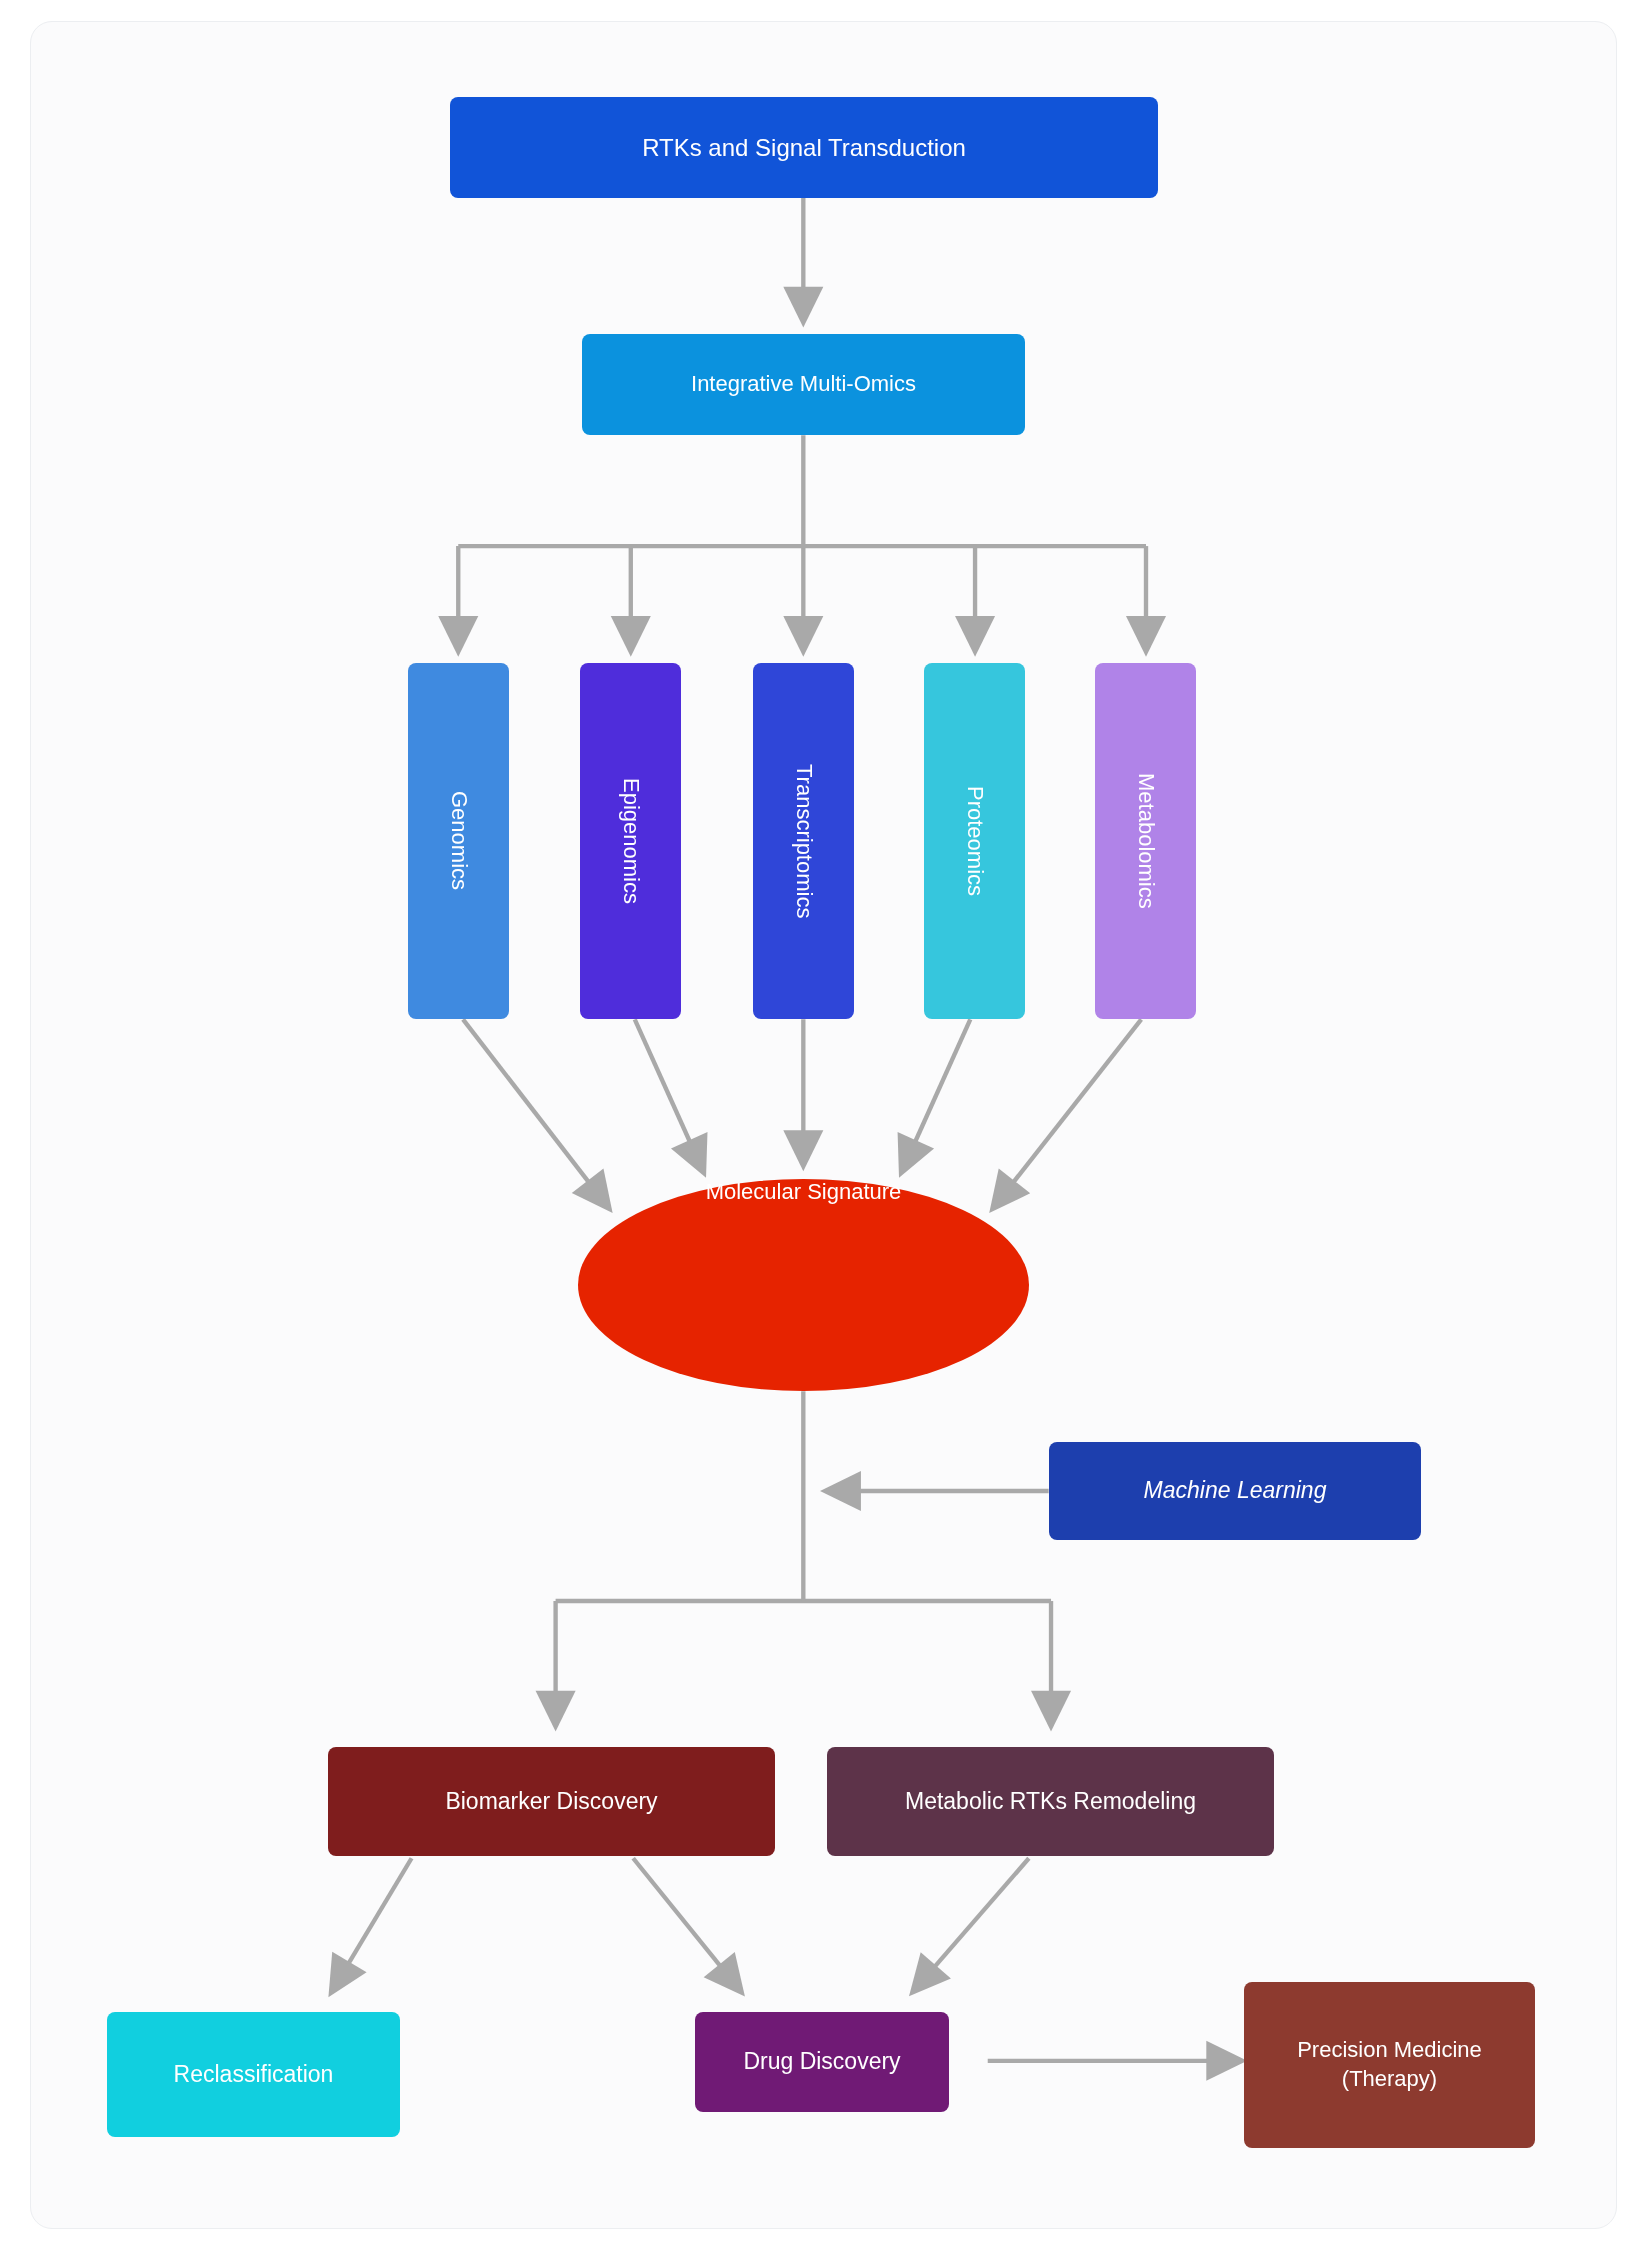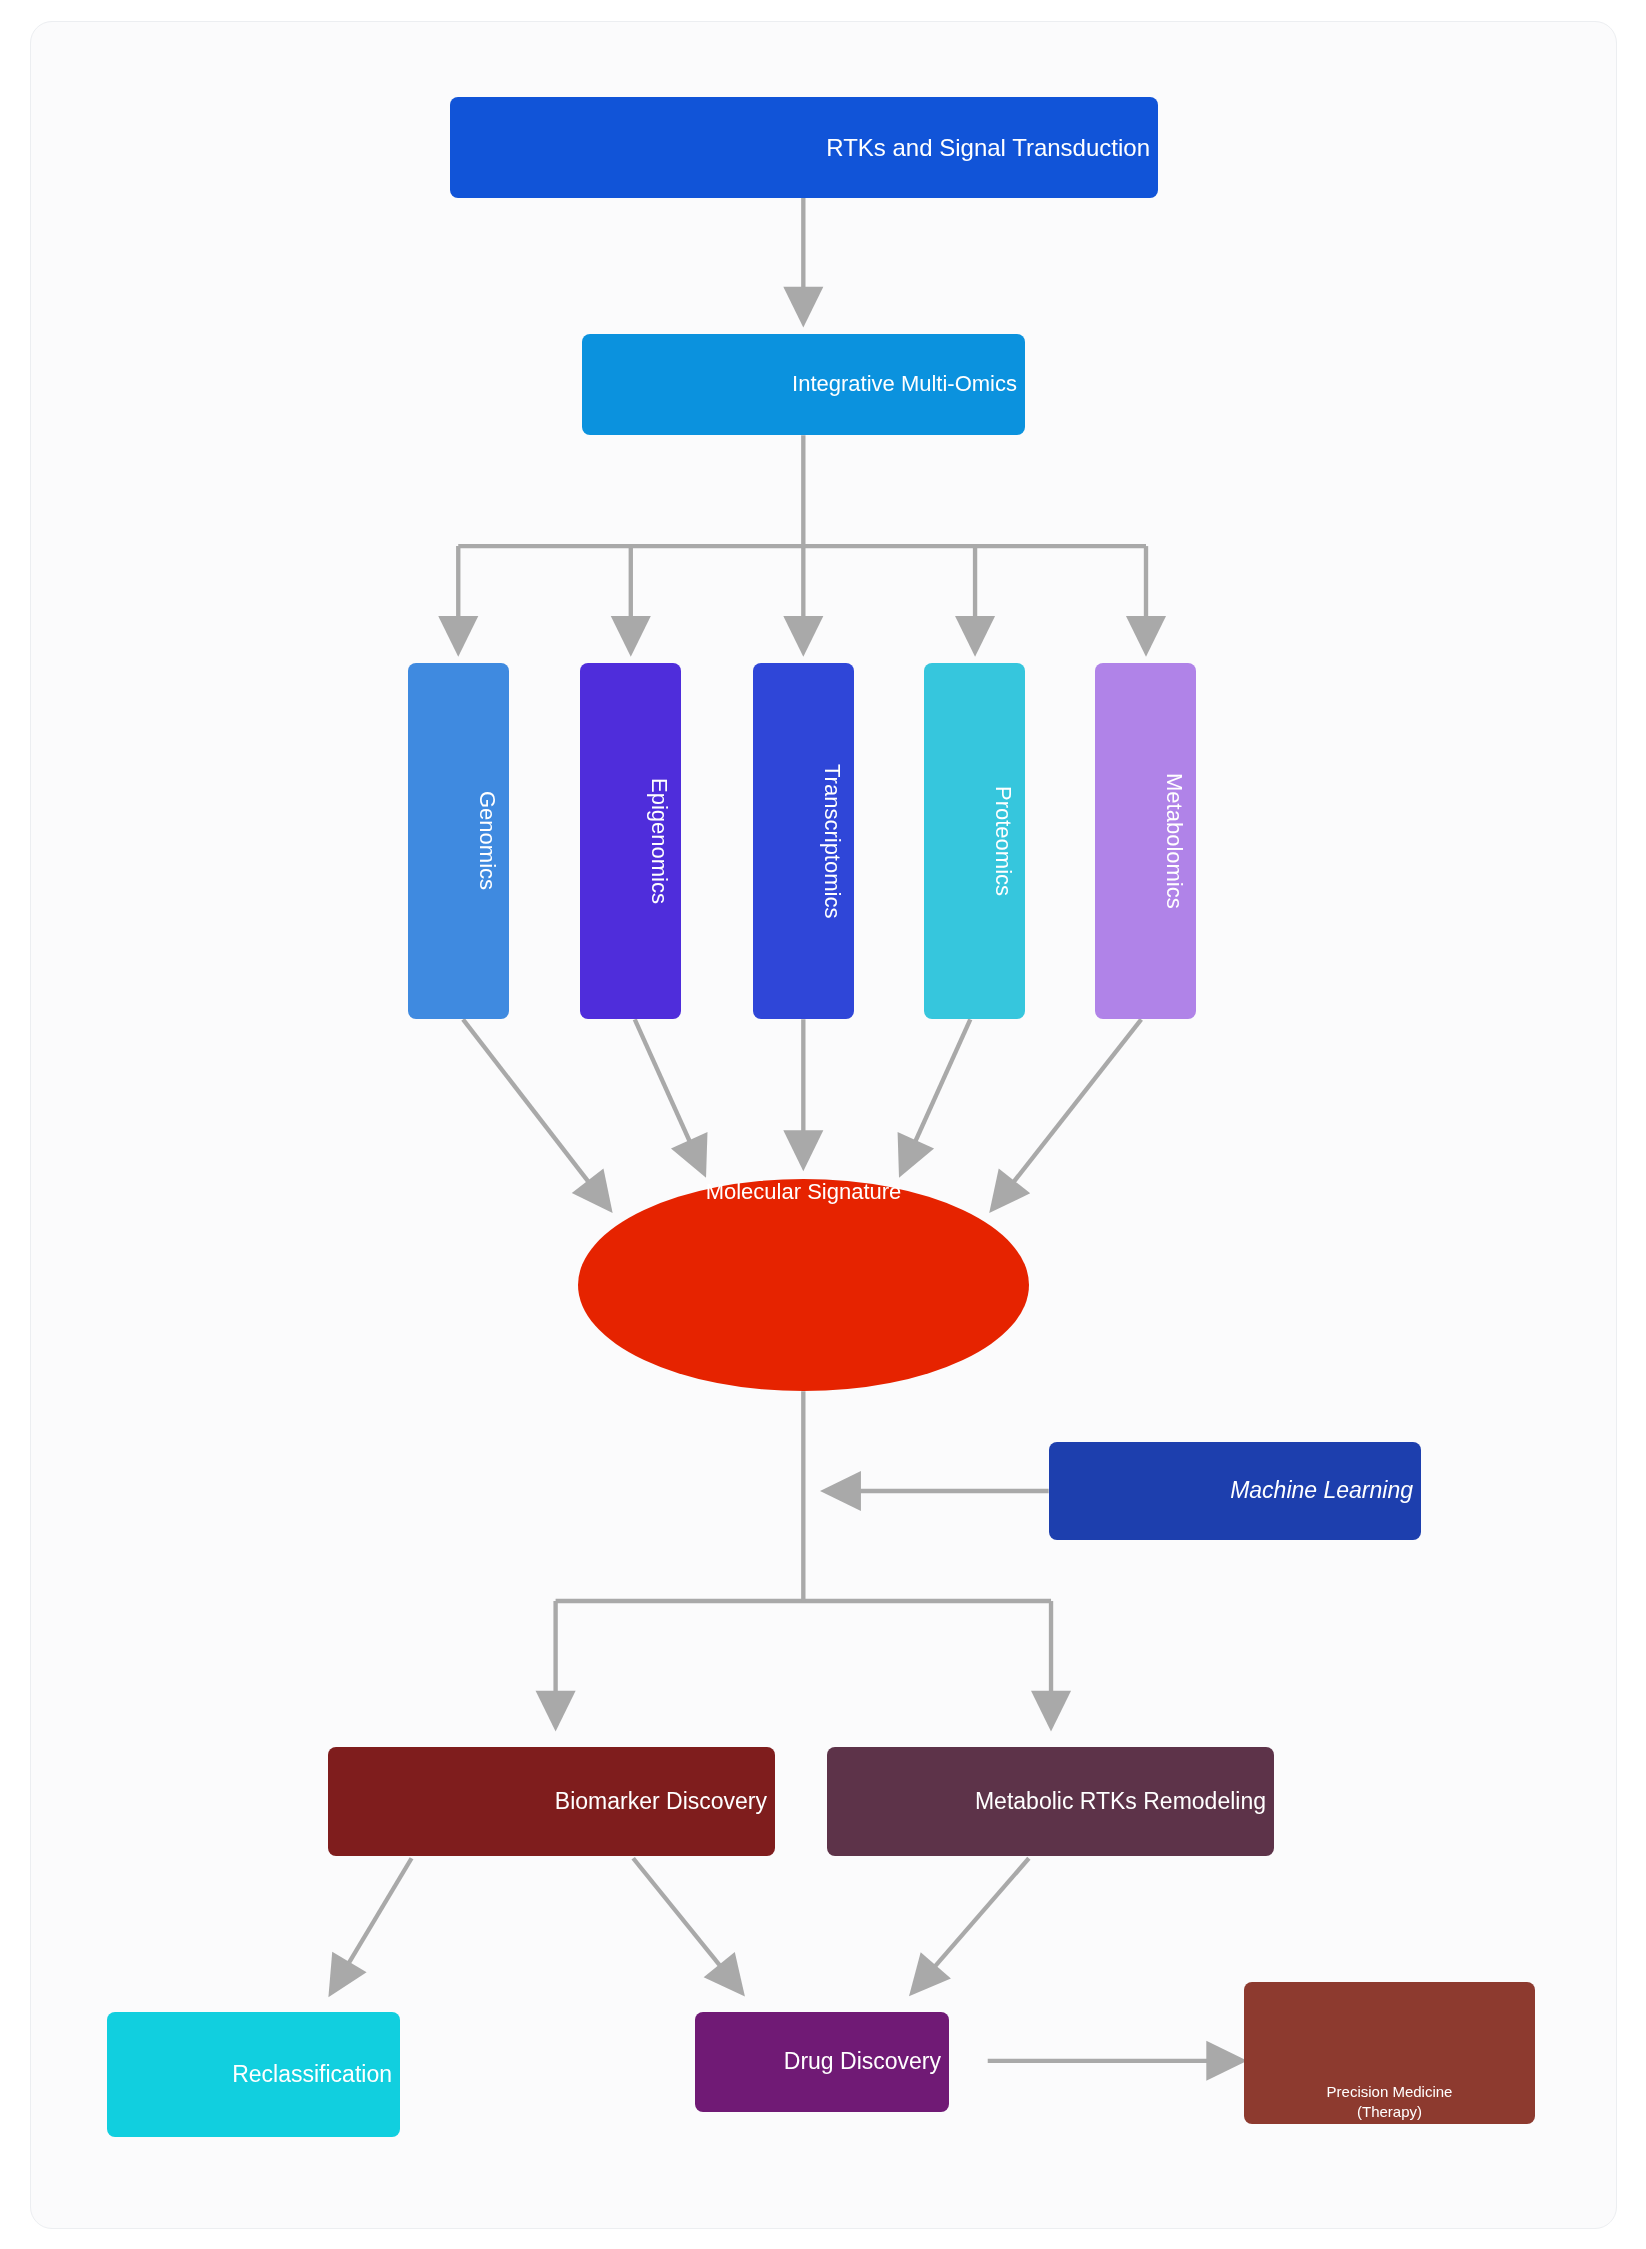--- a/index.html
+++ b/index.html
@@ -31,21 +31,21 @@
     left: 0; top: 0;
     width: 1647px;
     height: 2250px;
     pointer-events: none;
   }
   .node {
     position: absolute;
     box-sizing: border-box;
     display: flex;
     align-items: center;
-    justify-content: flex-end;
+    justify-content: center;
     text-align: center;
     color: #ffffff;
     border-radius: 8px;
     line-height: 1.3;
     padding: 3px 8px;
     z-index: 3;
   }
   .node-label { display: block; }
   .vert .node-label {
     writing-mode: vertical-rl;
@@ -159,18 +159,18 @@
   </div>
 
   <div class="node" style="left:107px; top:2012px; width:293px; height:125px; background:#11cfdf; font-size:23px;">
     <span class="node-label">Reclassification</span>
   </div>
 
   <div class="node" style="left:695px; top:2012px; width:254px; height:100px; background:#701a75; font-size:23px;">
     <span class="node-label">Drug Discovery</span>
   </div>
 
-  <div class="node" style="left:1244px; top:1982px; width:291px; height:142px; background:#8d3a2f; font-size:15px; flex-direction:column;">
+  <div class="node" style="left:1244px; top:1982px; width:291px; height:166px; background:#8d3a2f; font-size:22px; flex-direction:column;">
     <span class="node-label">Precision Medicine</span>
     <span class="node-label">(Therapy)</span>
   </div>
 </div>
 
 
 </body></html>

